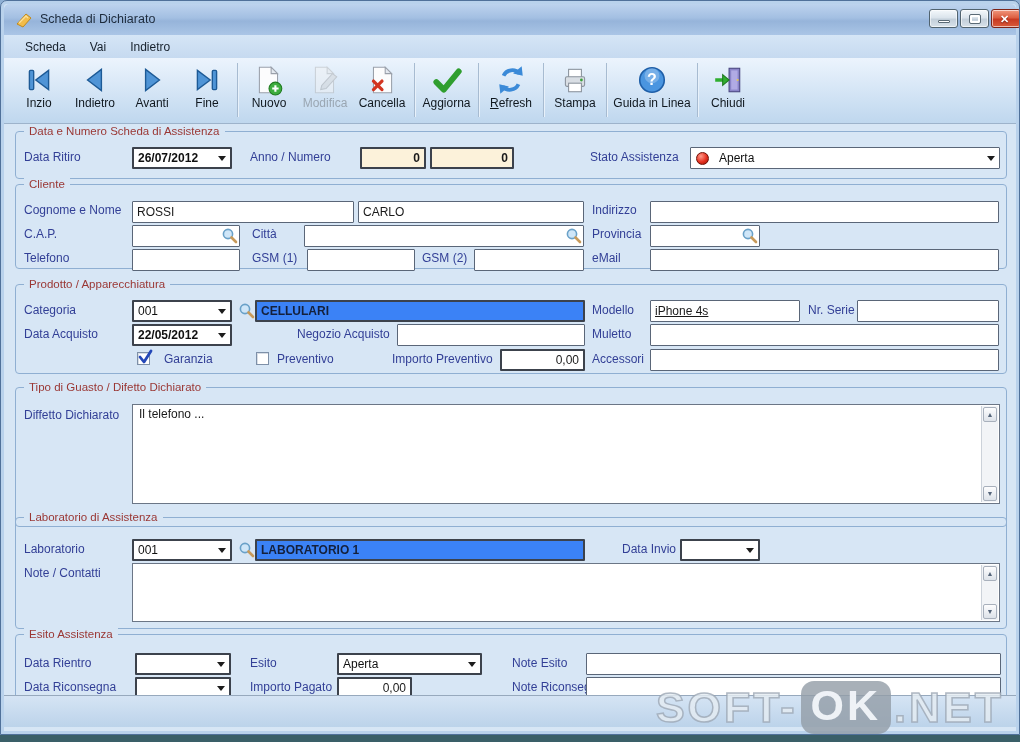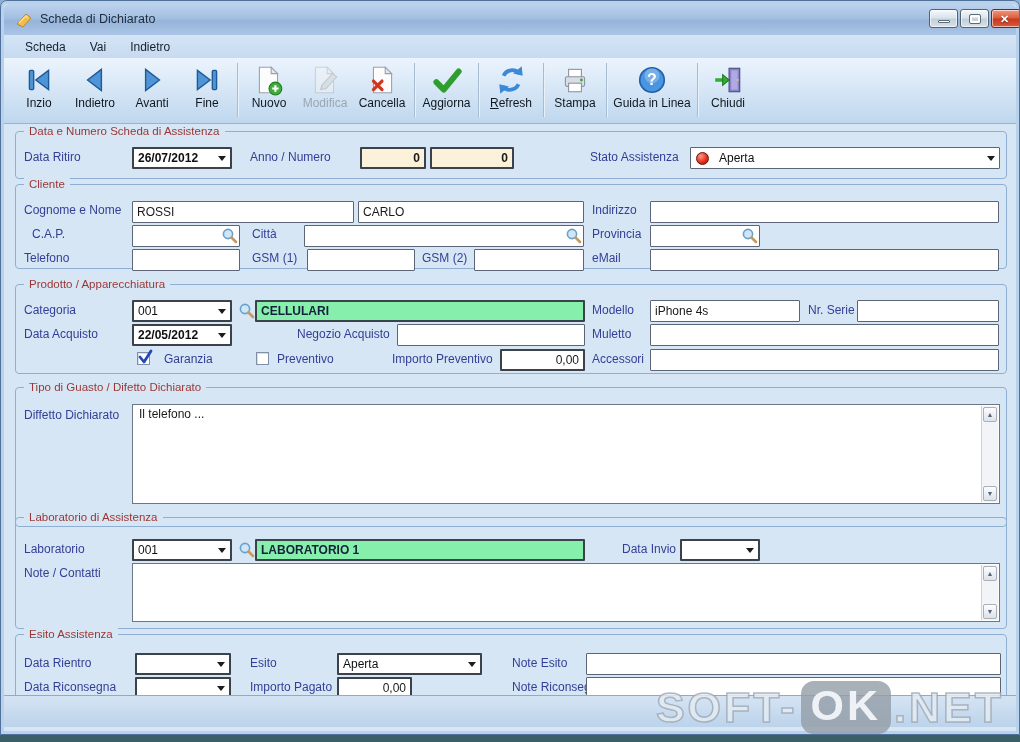--- a/index.html
+++ b/index.html
@@ -58,21 +58,21 @@
 
   .grp { position:absolute; border:1px solid #8fafd2; border-radius:4px; }
   .grp-legend { position:absolute; top:-8px; left:8px; background:#d7e6f5; padding:0 5px; font-size:11.5px; color:#9a3734; line-height:15px; white-space:nowrap; }
 
   .lbl { position:absolute; font-size:12px; color:#323f96; white-space:nowrap; }
 
   .inp { position:absolute; height:22px; border:1px solid #5a6678; background:#fff; font-family:"Liberation Sans",sans-serif; font-size:12px; color:#1a1a1a; padding:0 4px; border-radius:1px; }
   .bold2 { border:2px solid #3c424c; }
   .num { background:#fcf2da; text-align:right; font-weight:bold; }
   .money { text-align:right; }
-  .ro { background:#86efac; font-weight:600; color:#14203c; }
+  .ro { background:#3b82f6; font-weight:600; color:#14203c; }
 
   .combo { position:absolute; height:22px; border:2px solid #3c424c; background:#fff; border-radius:1px; display:flex; align-items:center; }
   .combo.thin { border:1px solid #5a6678; }
   .combo-text { flex:1; font-size:12px; padding-left:4px; color:#101010; white-space:nowrap; overflow:hidden; }
   .combo-text.bold { font-weight:bold; }
   .combo-arrow { width:16px; display:flex; align-items:center; justify-content:center; align-self:stretch; }
   .tri { width:0; height:0; border-left:4px solid transparent; border-right:4px solid transparent; border-top:5px solid #1c1c1c; }
 
   .status-ball { width:13px; height:13px; border-radius:50%; margin-left:5px; margin-right:6px;
     background:radial-gradient(circle at 35% 30%, #ff9a8a, #e53020 55%, #9c1408); border:1px solid #6e0e04; }
@@ -259,21 +259,21 @@
       </div>
 
       <div class="grp" style="left:11px; top:59px; width:992px; height:85px;">
         <span class="grp-legend">Cliente</span>
         <span class="lbl" style="left:8px; top:18px;">Cognome e Nome</span>
         <input class="inp" style="left: 116px; top: 16px; width: 222px;" value="ROSSI">
         <input class="inp" style="left: 342px; top: 16px; width: 226px;" value="CARLO">
         <span class="lbl" style="left:576px; top:18px;">Indirizzo</span>
         <input class="inp" style="left: 634px; top: 16px; width: 349px;">
 
-        <span class="lbl" style="left:8px; top:42px;margin-left:8px;">C.A.P.</span>
+        <span class="lbl" style="left:8px; top:42px;">C.A.P.</span>
         <input class="inp" style="left: 116px; top: 40px; width: 108px; padding-right: 20px;">
         <svg class="mag" style="left:205px; top:42px;" viewBox="0 0 17 17">
             <circle cx="7" cy="7" r="4.6" fill="#cfe6f8" stroke="#6aa1c8" stroke-width="1.6"></circle>
             <line x1="10.5" y1="10.5" x2="15" y2="15" stroke="#c89a5a" stroke-width="2.6" stroke-linecap="round"></line>
           </svg>
         <span class="lbl" style="left:236px; top:42px;">Città</span>
         <input class="inp" style="left: 288px; top: 40px; width: 280px; padding-right: 20px;">
         <svg class="mag" style="left:549px; top:42px;" viewBox="0 0 17 17">
             <circle cx="7" cy="7" r="4.6" fill="#cfe6f8" stroke="#6aa1c8" stroke-width="1.6"></circle>
             <line x1="10.5" y1="10.5" x2="15" y2="15" stroke="#c89a5a" stroke-width="2.6" stroke-linecap="round"></line>
@@ -303,21 +303,21 @@
           <span class="combo-arrow">
               <span class="tri"></span>
             </span>
         </div>
         <svg class="mag" style="left:222px; top:17px;" viewBox="0 0 17 17">
             <circle cx="7" cy="7" r="4.6" fill="#cfe6f8" stroke="#6aa1c8" stroke-width="1.6"></circle>
             <line x1="10.5" y1="10.5" x2="15" y2="15" stroke="#c89a5a" stroke-width="2.6" stroke-linecap="round"></line>
           </svg>
         <input class="inp bold2 ro" style="left: 239px; top: 15px; width: 330px;" readonly="" value="CELLULARI">
         <span class="lbl" style="left:576px; top:18px;">Modello</span>
-        <input class="inp" style="left: 634px; top: 15px; width: 150px;" value="iPhone 4s">
+        <input class="inp" style="left: 634px; top: 15px; width: 150px; text-decoration: underline;" value="iPhone 4s">
         <span class="lbl" style="left:792px; top:18px;">Nr. Serie</span>
         <input class="inp" style="left: 841px; top: 15px; width: 142px;">
 
         <span class="lbl" style="left:8px; top:42px;">Data Acquisto</span>
         <div class="combo" style="left:116px; top:39px; width:100px;">
           <span class="combo-text bold">22/05/2012</span>
           <span class="combo-arrow">
               <span class="tri"></span>
             </span>
         </div>

